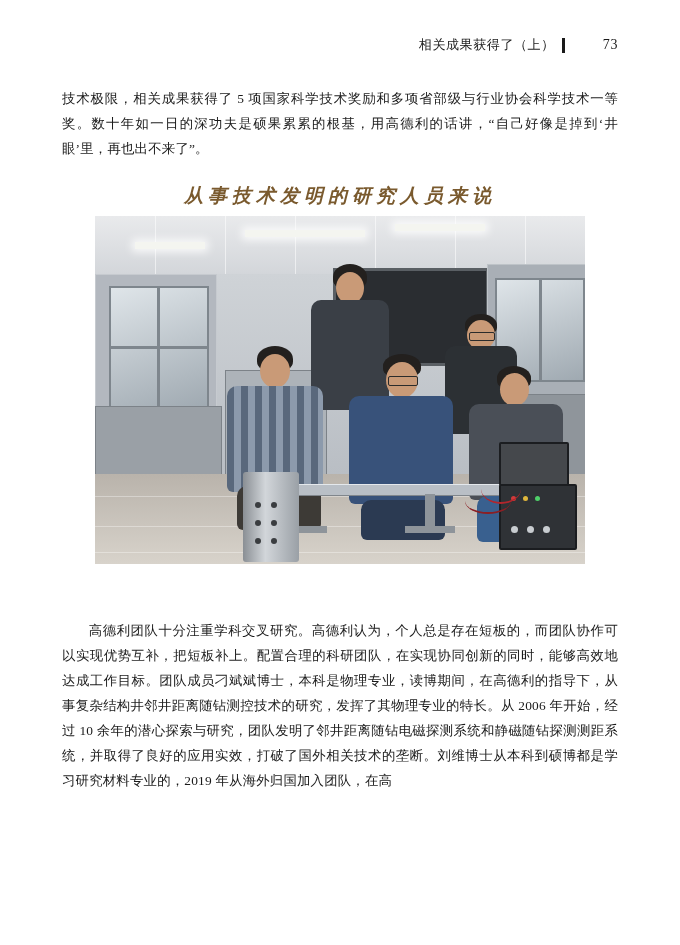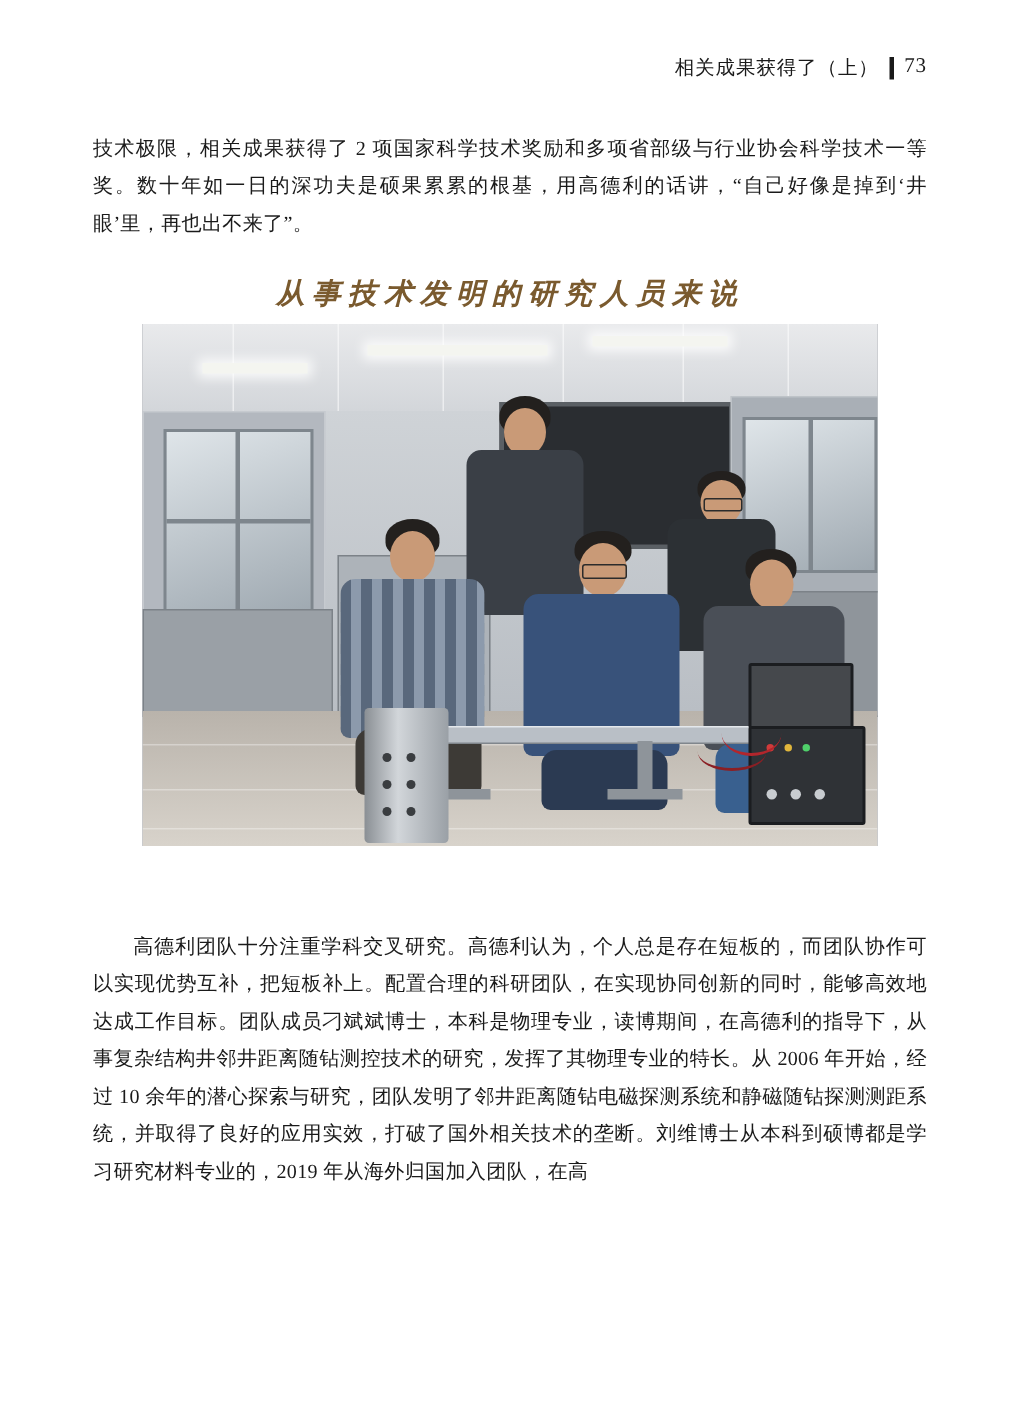--- a/index.html
+++ b/index.html
@@ -40,20 +40,21 @@
   }
   .header-rule {
     display: inline-block;
     width: 3px;
     height: 15px;
     background: #1a1a1a;
   }
   .header-page {
     font-size: 14px;
     font-family: "Liberation Serif", serif;
+    margin-left: 31px;
   }
   
   .body-text {
     position: absolute;
     left: 62px;
     right: 62px;
     top: 86px;
     font-size: 13.4px;
     line-height: 25px;
     text-align: justify;
@@ -248,21 +249,21 @@
 
 <div class="page">
 
   <div class="header">
     <span class="header-title">相关成果获得了（上）</span>
     <span class="header-rule"></span>
     <span class="header-page">73</span>
   </div>
 
   <div class="body-text">
-    <p>技术极限，相关成果获得了 2 项国家科学技术奖励和多项省部级与行业协会科学技术一等奖。数十年如一日的深功夫是硕果累累的根基，用高德利的话讲，“自己好像是掉到‘井眼’里，再也出不来了”。</p>
+    <p>技术极限，相关成果获得了 5 项国家科学技术奖励和多项省部级与行业协会科学技术一等奖。数十年如一日的深功夫是硕果累累的根基，用高德利的话讲，“自己好像是掉到‘井眼’里，再也出不来了”。</p>
   </div>
 
   <div class="section-heading">从事技术发明的研究人员来说</div>
 
   <div class="photo-wrap">
     <div class="photo">
 
       <div class="ceiling">
         <div class="tile" style="left:60px"></div>
         <div class="tile" style="left:130px"></div>

